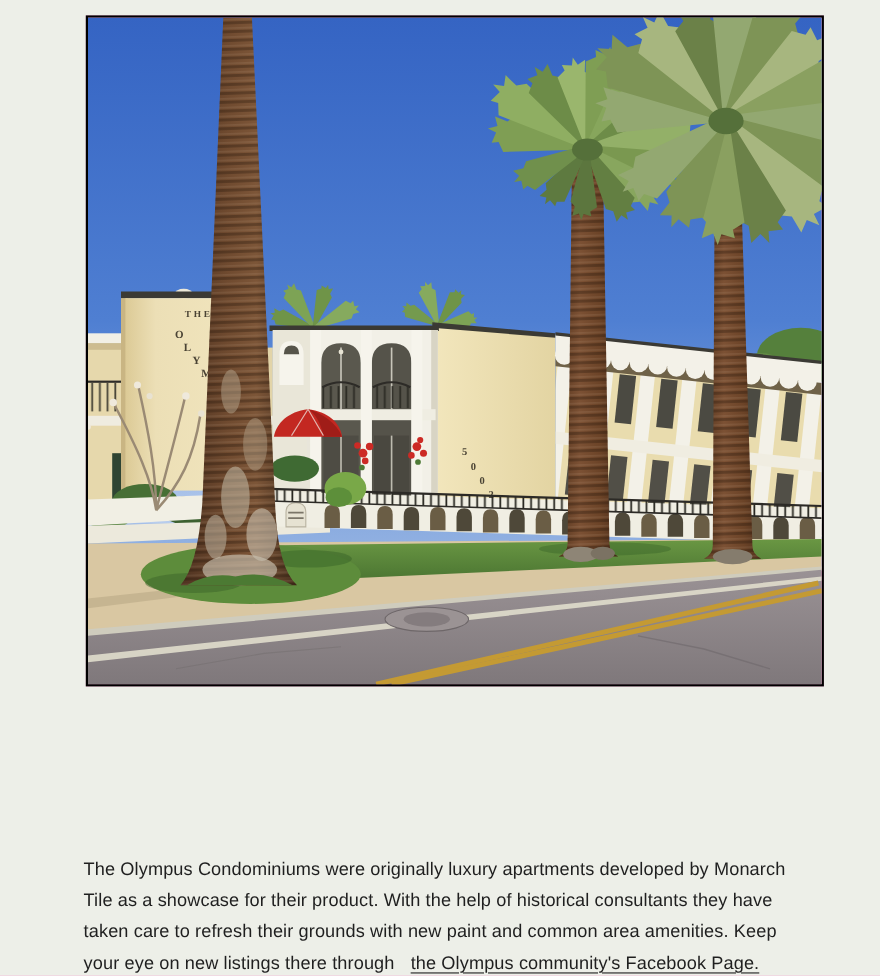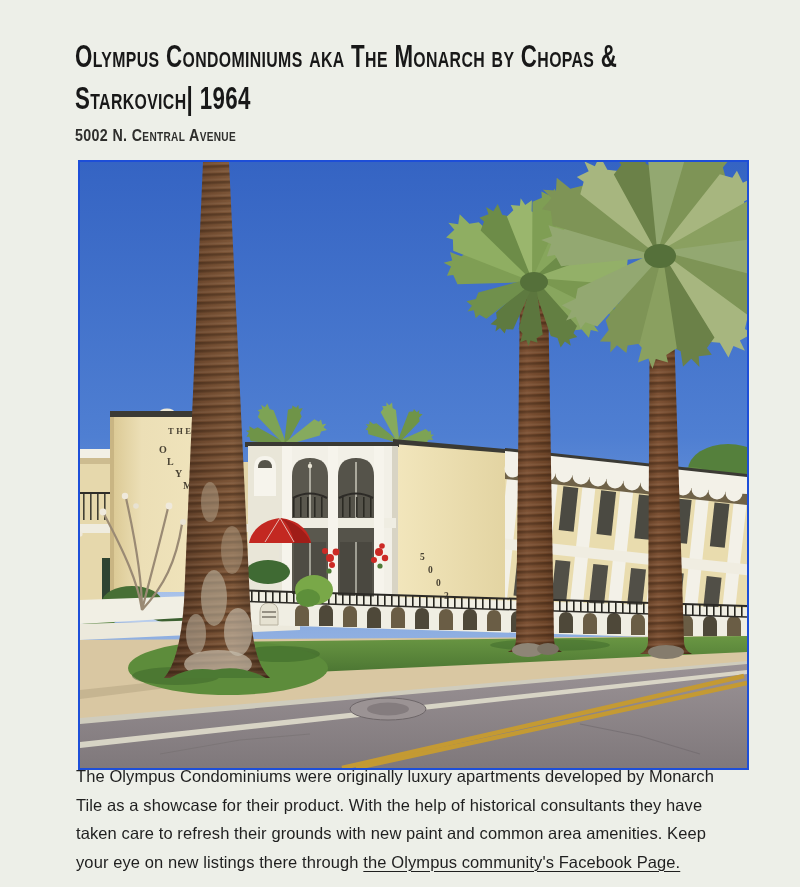--- a/index.html
+++ b/index.html
@@ -8,46 +8,39 @@
 
   header{padding:36px 0 0 75px;}
   h1{margin:0;font-size:31px;font-weight:700;color:#181818;
      font-variant:small-caps;letter-spacing:.5px;line-height:42px;}
   .title-line{display:block;transform:scaleX(.72);transform-origin:0 50%;white-space:nowrap;}
   .address{margin-top:6px;font-size:17px;font-weight:700;color:#2e2e2c;
      font-variant:small-caps;letter-spacing:.4px;transform:scaleX(.84);
      transform-origin:0 50%;white-space:nowrap;}
 
   figure.photo{margin:14px 0 0 78px;width:667px;height:606px;padding:0;
-     border:2px solid #1d4ed8;box-sizing:content-box;background:#f9a8d4;line-height:0;}
+     border:2px solid #000000;box-sizing:content-box;background:#f9a8d4;line-height:0;}
   figure.photo svg{display:block;}
 
   .body-text{position:absolute;left:76px;top:762px;width:656px;margin:0;
      font-size:16.5px;line-height:28.6px;color:#1f1f1f;letter-spacing:.1px;}
   .body-text a{color:#1f1f1f;text-decoration:underline;text-decoration-thickness:1.2px;
-     text-underline-offset:3px;cursor:pointer;}
+     text-underline-offset:3px;cursor:pointer;margin-left:10px;}
 
   .watermark{position:absolute;left:4px;top:822px;z-index:5;
      font-family:"Liberation Serif",serif;font-size:31px;letter-spacing:2px;
      color:#303030;opacity:.92;
      text-shadow:0 0 5px rgba(255,255,255,.95),0 0 10px rgba(255,255,255,.85),
        1px 1px 6px rgba(255,255,255,.9), -1px -1px 6px rgba(255,255,255,.9);}
 </style>
 </head>
 <body>
 
 <div class="page">
 
-  <header>
-    <h1>
-        <span class="title-line">Olympus Condominiums aka The Monarch by Chopas &amp;</span>
-        <span class="title-line">Starkovich| 1964</span>
-      </h1>
-    <div class="address">5002 N. Central Avenue</div>
-  </header>
 
   <figure class="photo">
     <svg width="667" height="606" viewBox="0 0 667 606" role="img">
       <defs>
         <linearGradient id="skyG" x1="0" y1="0" x2="0" y2="1">
           <stop offset="0" stop-color="#3564c3"></stop>
             <stop offset=".55" stop-color="#4f7fd2"></stop>
             <stop offset="1" stop-color="#97b5e3"></stop>
         </linearGradient>
         <linearGradient id="hazeG" x1="0" y1="0" x2="0" y2="1">

